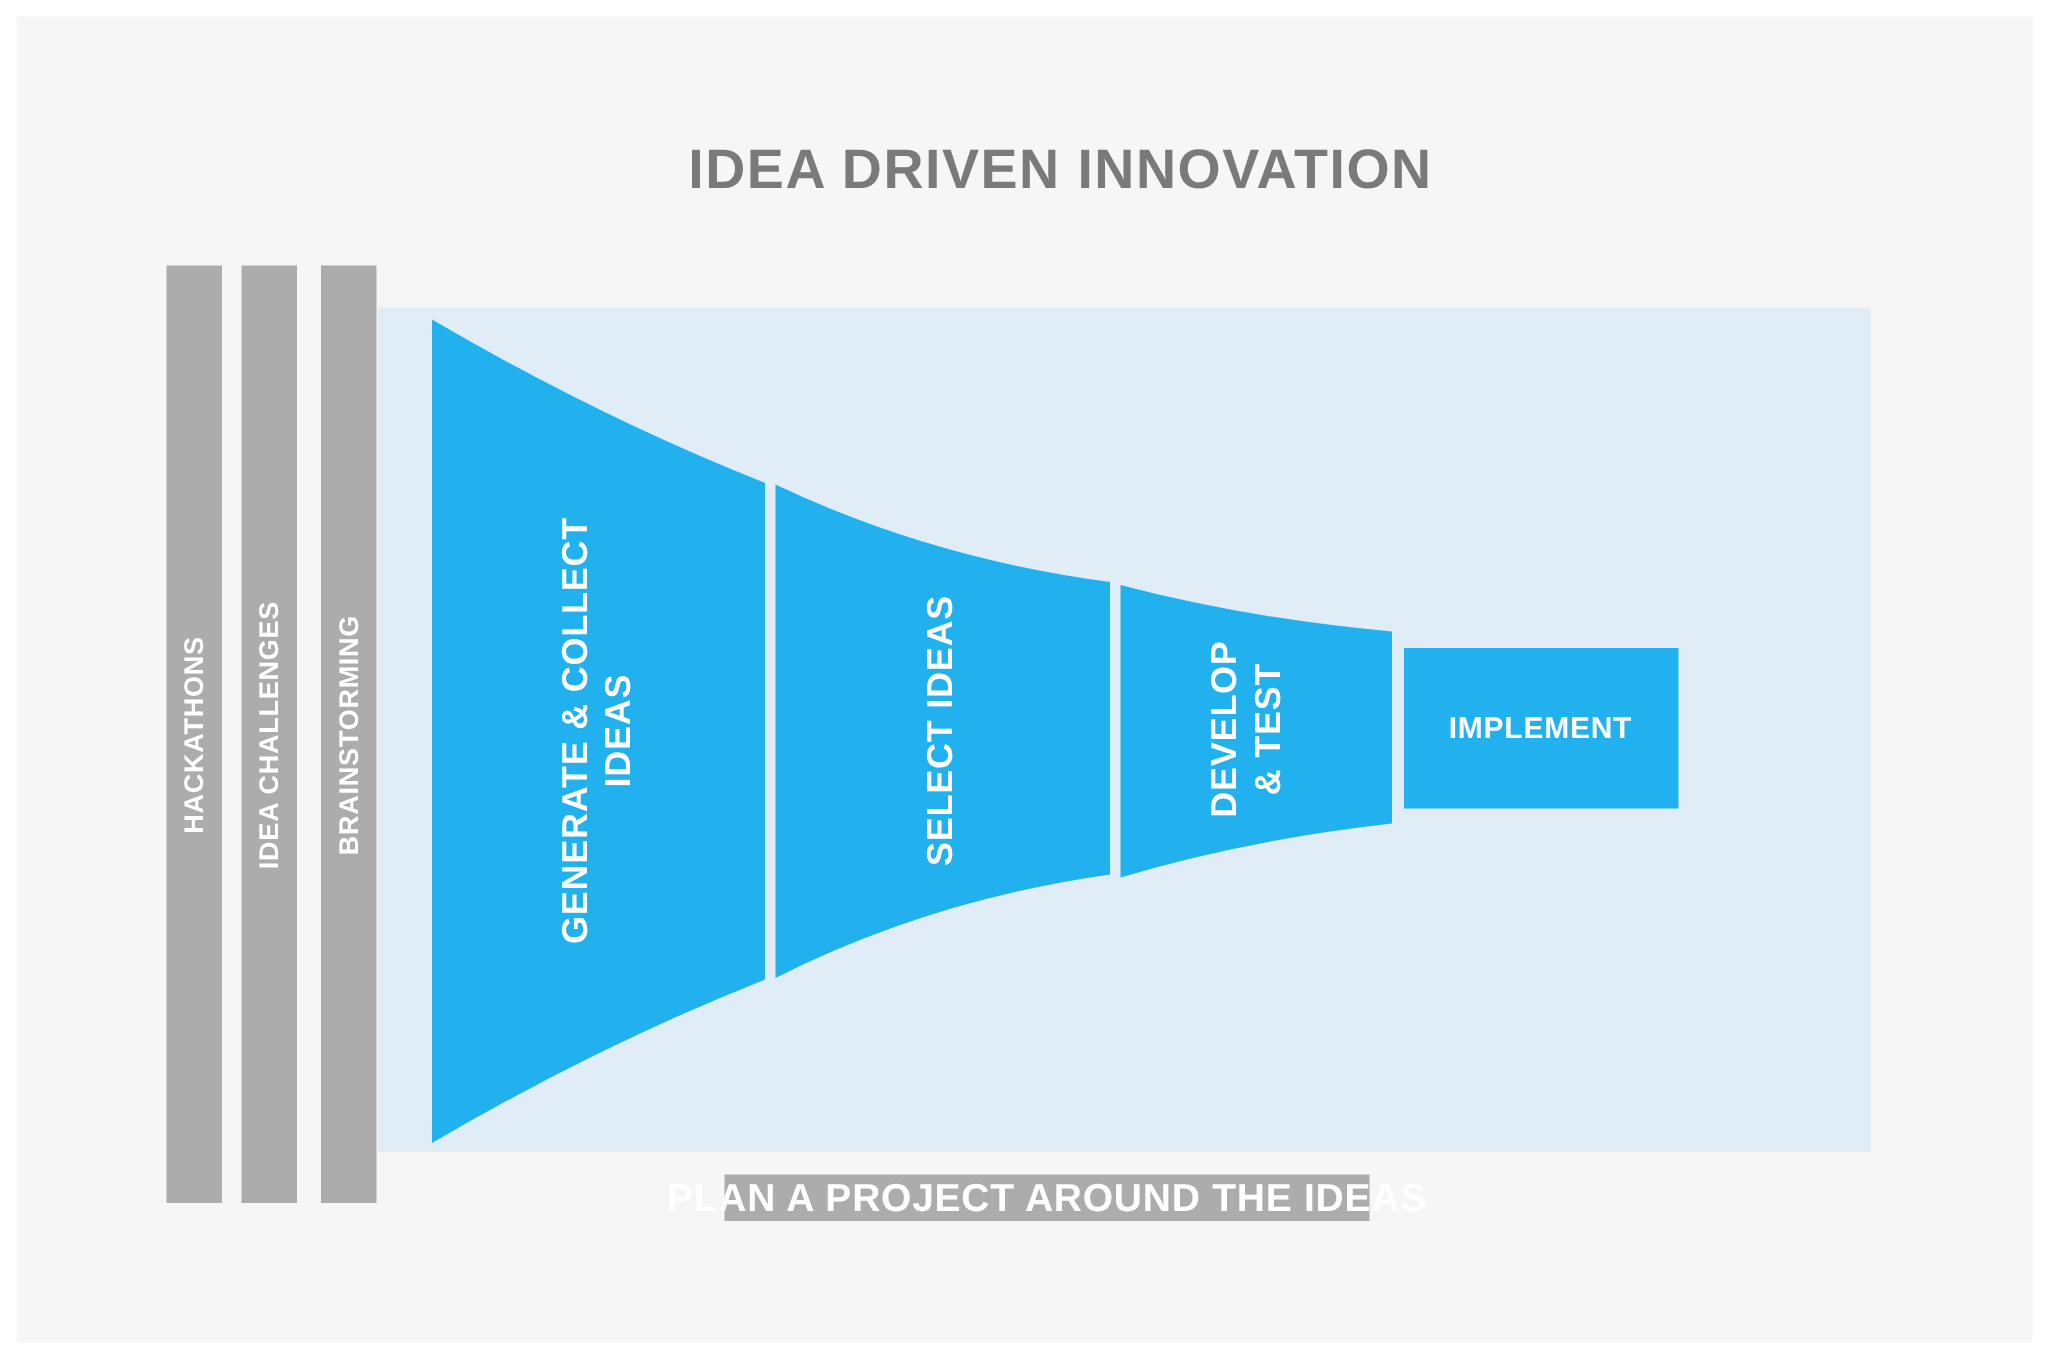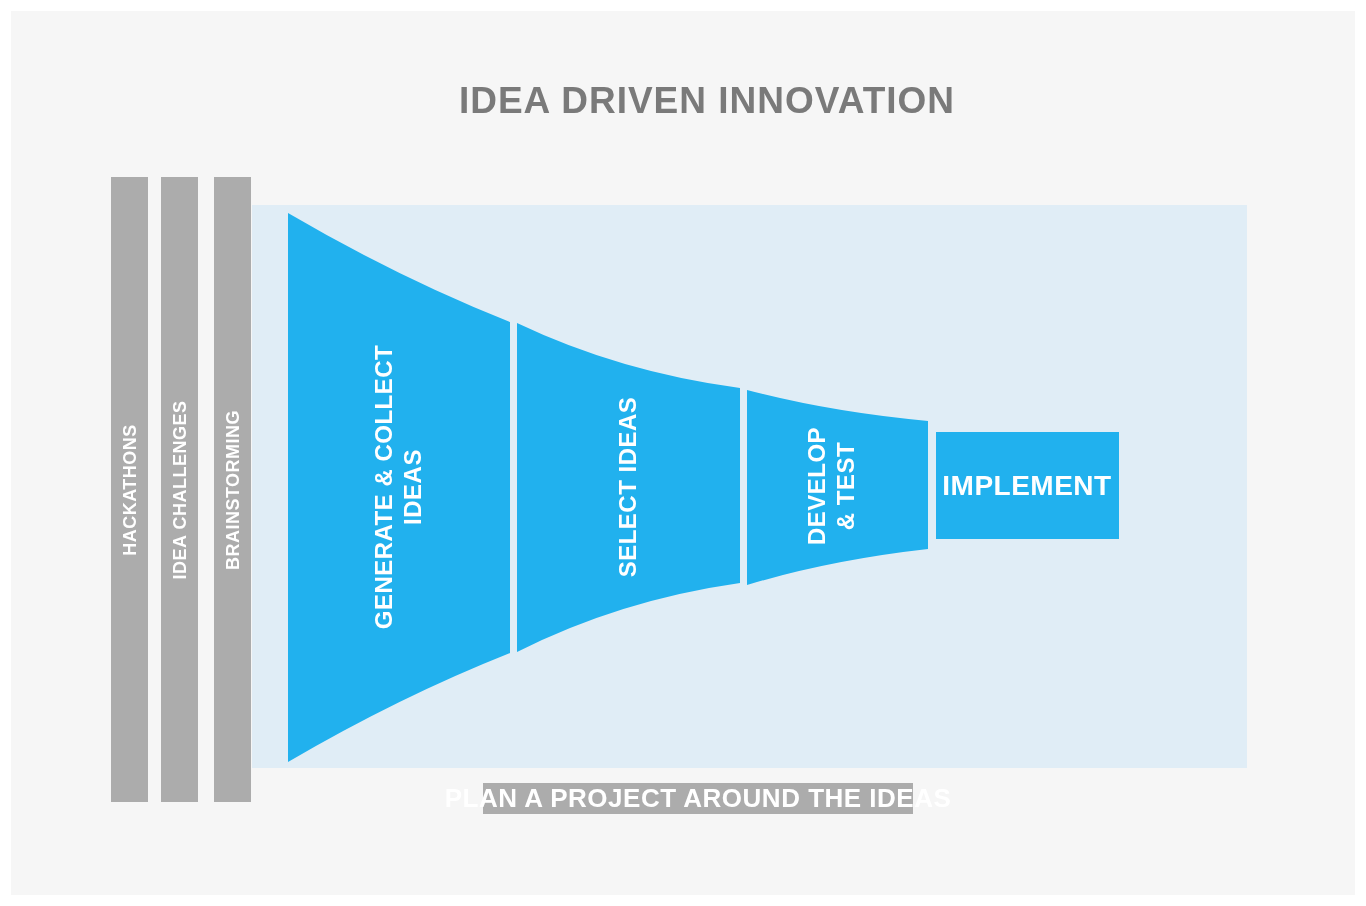--- a/index.html
+++ b/index.html
@@ -19,21 +19,21 @@
     position: absolute;
     left: 11px;
     top: 11px;
     right: 11px;
     bottom: 11px;
     background: var(--panel-bg, #F6F6F6);
   }
   .title {
     position: absolute;
     left: 707px;
-    top: 80px;
+    top: 92px;
     transform: translateX(-50%);
     font-size: 37px;
     font-weight: bold;
     letter-spacing: 1px;
     color: var(--title-gray, #7A7A7A);
     white-space: nowrap;
   }
   .light-blue-bg {
     position: absolute;
     left: 252px;
@@ -74,21 +74,21 @@
     letter-spacing: 0.5px;
     text-align: center;
     line-height: 1.2;
     white-space: nowrap;
   }
   .rotated {
     transform: translate(-50%, -50%) rotate(-90deg);
   }
   .horizontal {
     transform: translate(-50%, -50%);
-    font-size: 28px;
+    font-size: 20px;
   }
   .footer-bar {
     position: absolute;
     left: 483px;
     top: 783px;
     width: 430px;
     height: 31px;
     background: var(--bar-gray, #ACACAC);
     display: flex;
     align-items: center;

